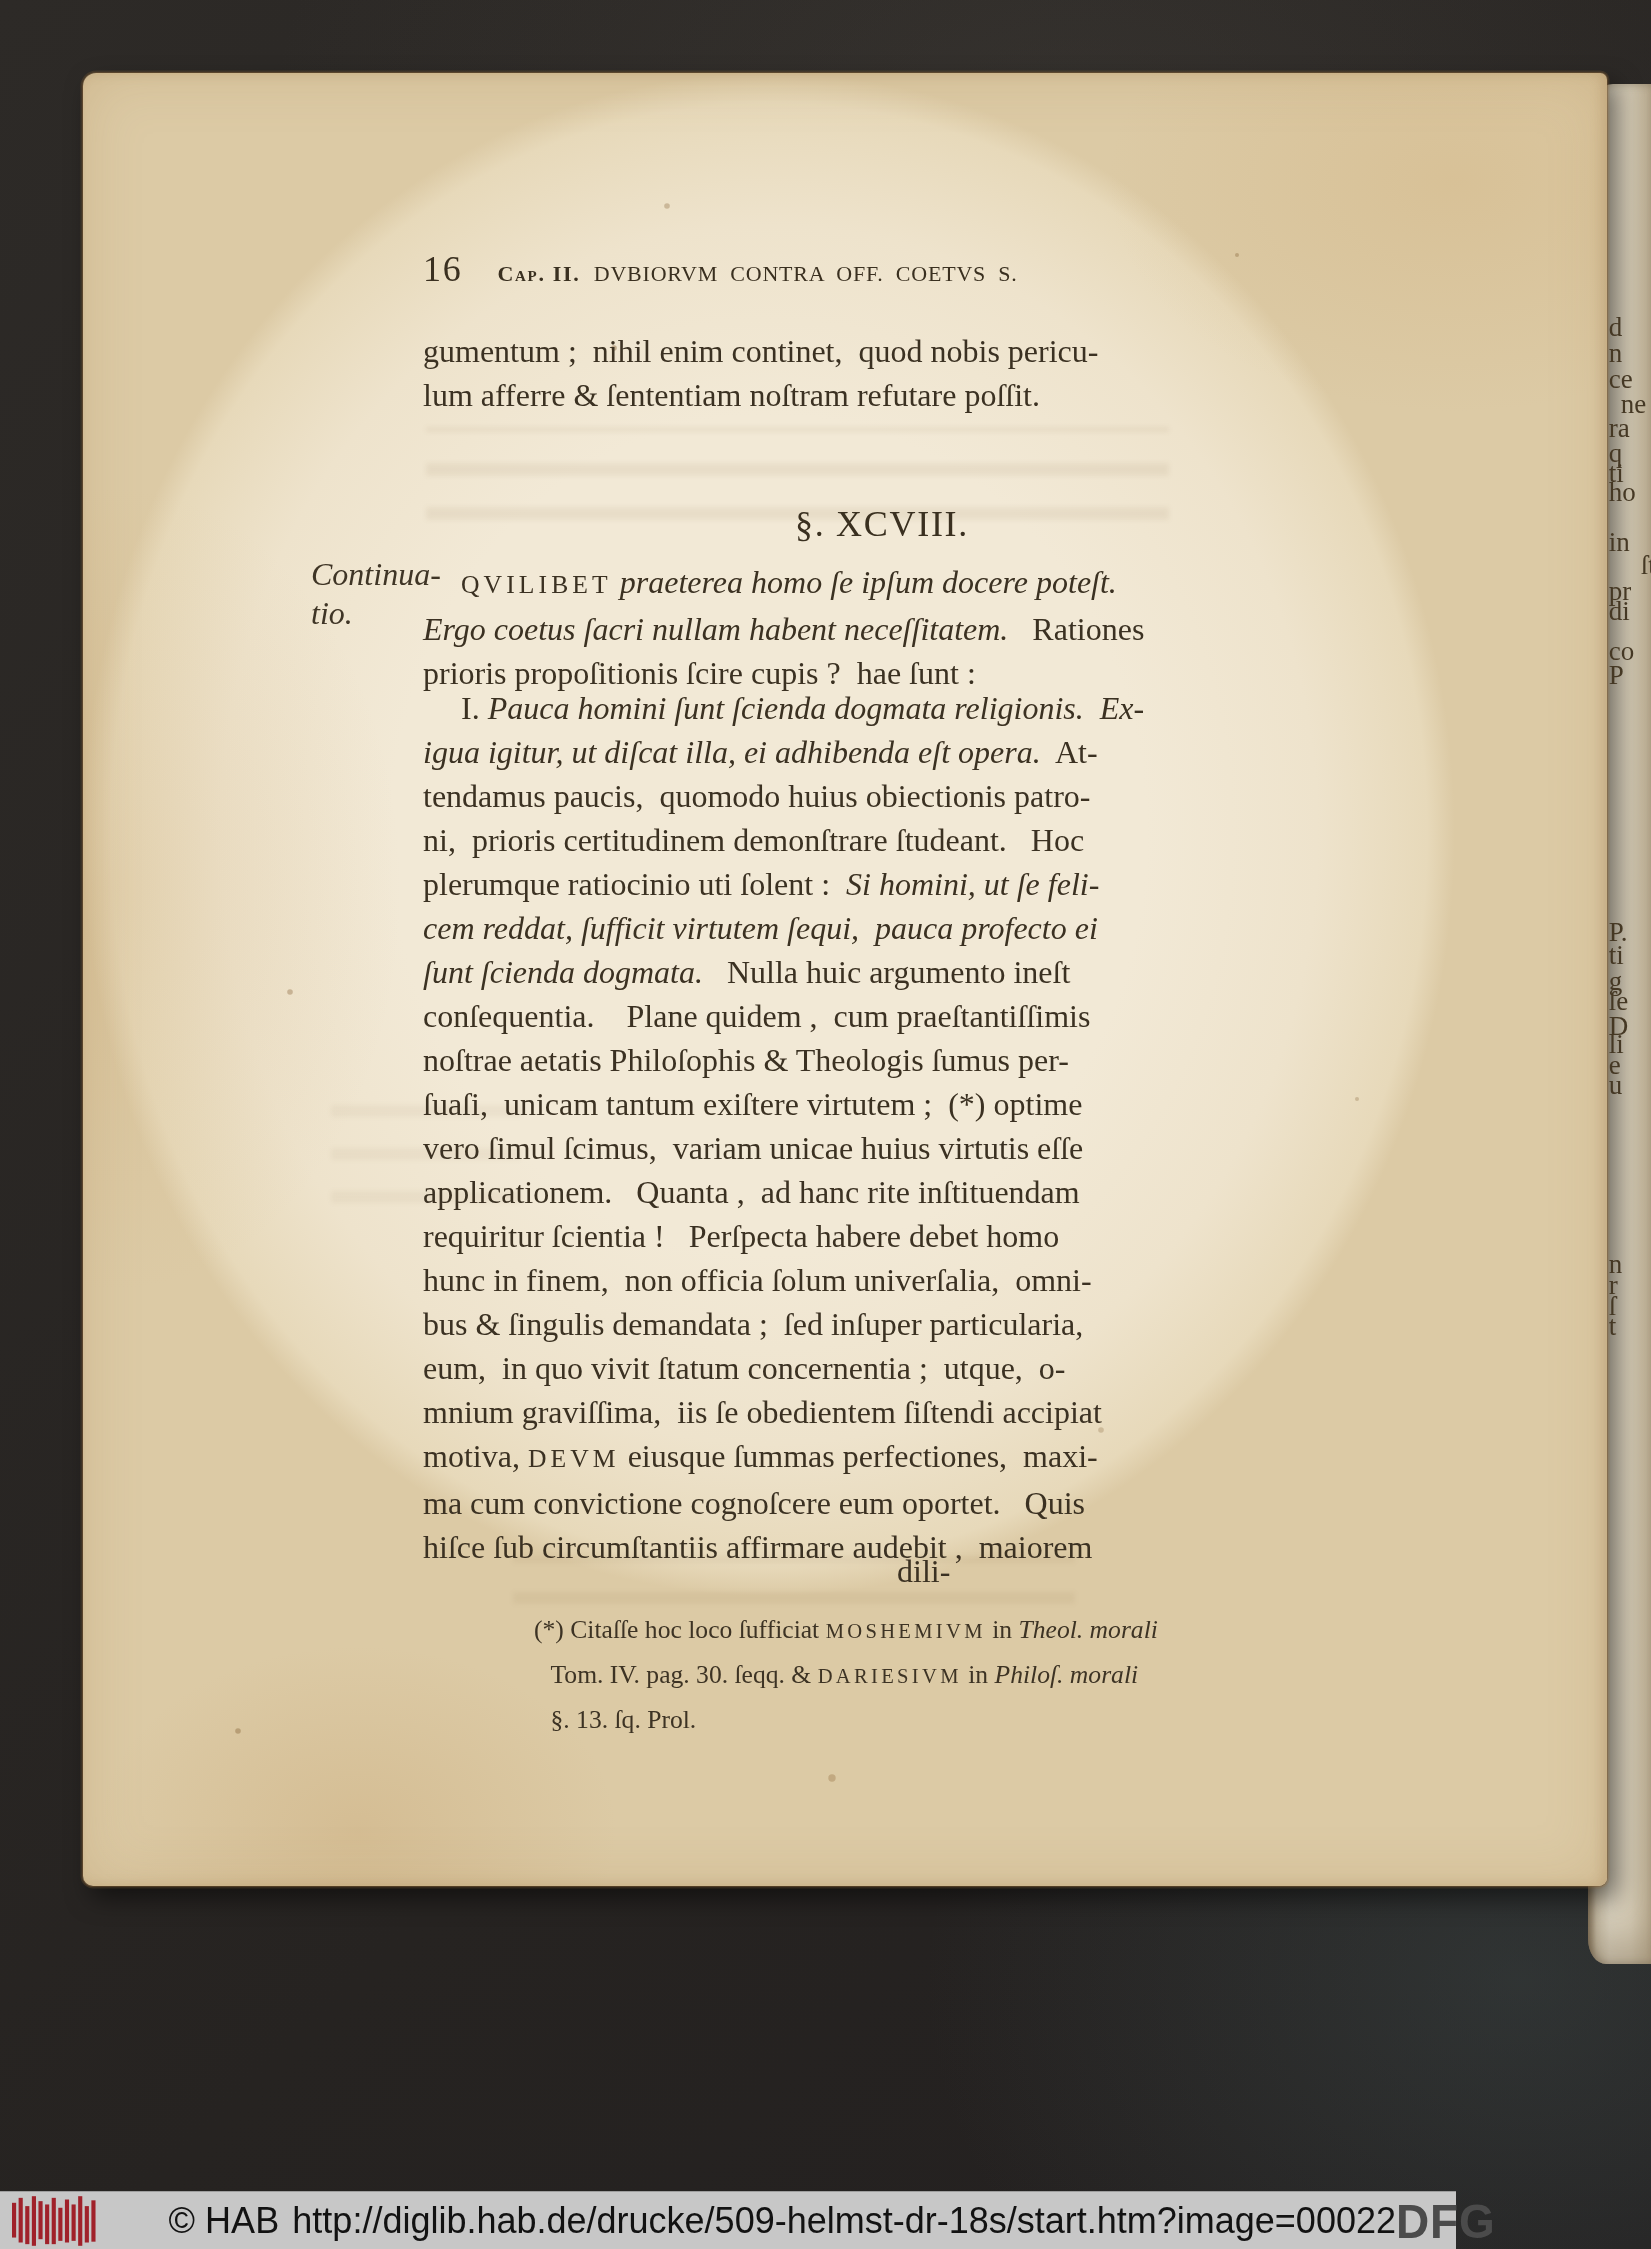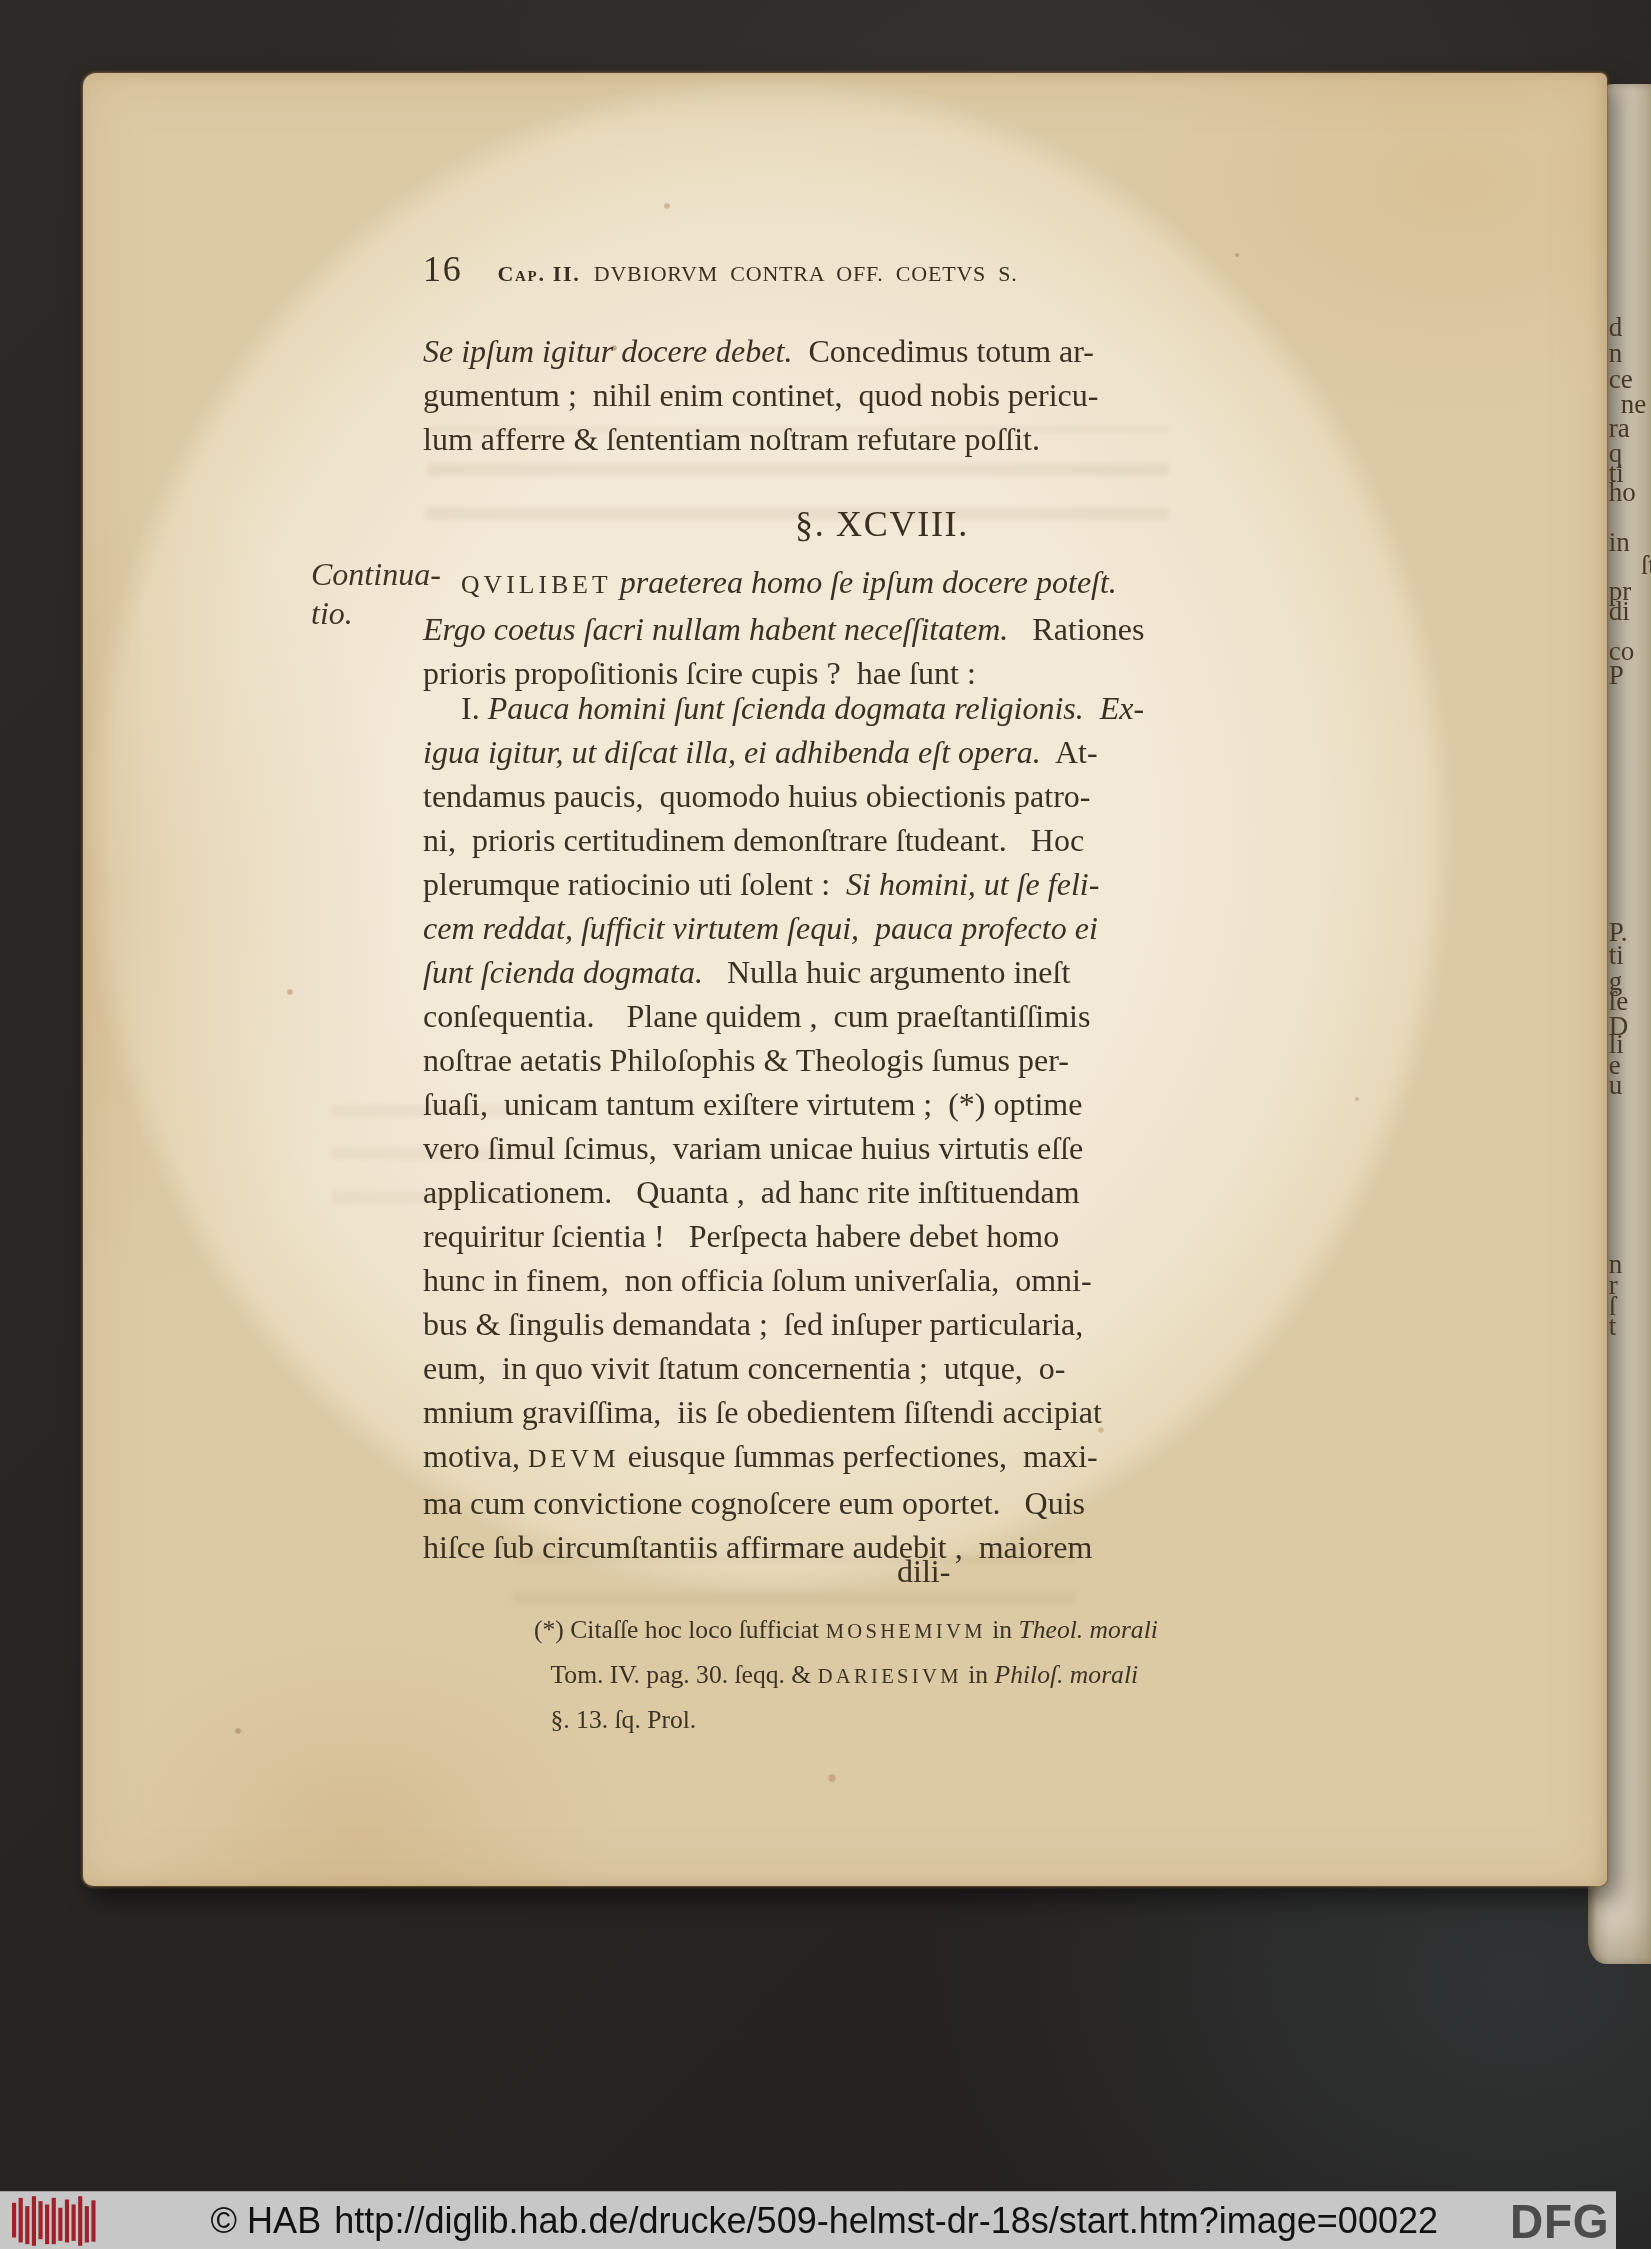--- a/index.html
+++ b/index.html
@@ -56,21 +56,21 @@
   .p2{top:487px;}
   .p3{top:613px;}
   .it{font-style:italic;}
   .para .sc,.catchword .sc{font-size:25.6px;letter-spacing:4.1px;}
   .section{position:absolute;top:430px;left:413px;width:772px;text-align:center;font-size:36px;letter-spacing:1.7px;color:#3a3020;}
   .mnote{position:absolute;top:482px;left:228px;width:124px;font-size:32px;line-height:39px;color:#3f3526;font-style:italic;}
   .catchword{position:absolute;top:1480px;left:814px;font-size:32px;color:#3b3122;}
   .fnote{position:absolute;top:1535px;left:451px;width:743px;font-size:25.6px;line-height:43px;color:#3d3324;}
   .fnote .sc{font-size:20.6px;letter-spacing:3.3px;}
   
-  .statusbar{position:absolute;left:0;bottom:0;width:1616px;height:59px;background:#c7c7c7;border-top:1.7px solid #9e9e9e;display:flex;align-items:center;box-sizing:border-box;gap:42px;}
+  .statusbar{position:absolute;left:0;bottom:0;width:1456px;height:59px;background:#c7c7c7;border-top:1.7px solid #9e9e9e;display:flex;align-items:center;box-sizing:border-box;}
   .hab-logo{margin-left:11.6px;width:86px;height:50px;flex:0 0 auto;}
   .urltext{margin-left:71px;font-family:"Liberation Sans",sans-serif;font-size:36px;color:#121212;white-space:nowrap;}
   .urltext .cr{margin-right:13.2px;}
   .dfg{margin-left:auto;margin-right:6.6px;font-family:"Liberation Sans",sans-serif;font-weight:bold;font-size:46px;color:#4b4b4b;letter-spacing:0.8px;transform:scaleY(1.05);}
 </style>
 </head>
 <body>
 
 <div class="stage">
 
@@ -82,21 +82,20 @@
     <div class="bleed b3"></div>
     <div class="specks"></div>
 
     <div class="header">
       <span class="pnum">16</span>
       <span class="chap">Cap. II.</span>
       <span class="running">DVBIORVM CONTRA OFF. COETVS S.</span>
     </div>
 
     <div class="para p1">
-        <div class="tline"><span class="it">Se ipſum igitur docere debet.</span><span class="rm">  Concedimus totum ar-</span></div>
         <div class="tline"><span class="rm">gumentum ;  nihil enim continet,  quod nobis pericu-</span></div>
         <div class="tline"><span class="rm">lum afferre &amp; ſententiam noſtram refutare poſſit.</span></div>
       </div>
 
     <div class="section">§. XCVIII.</div>
 
     <div class="mnote">
         <div class="tline"><span class="it">Continua-</span></div>
         <div class="tline"><span class="it">tio.</span></div>
       </div>

